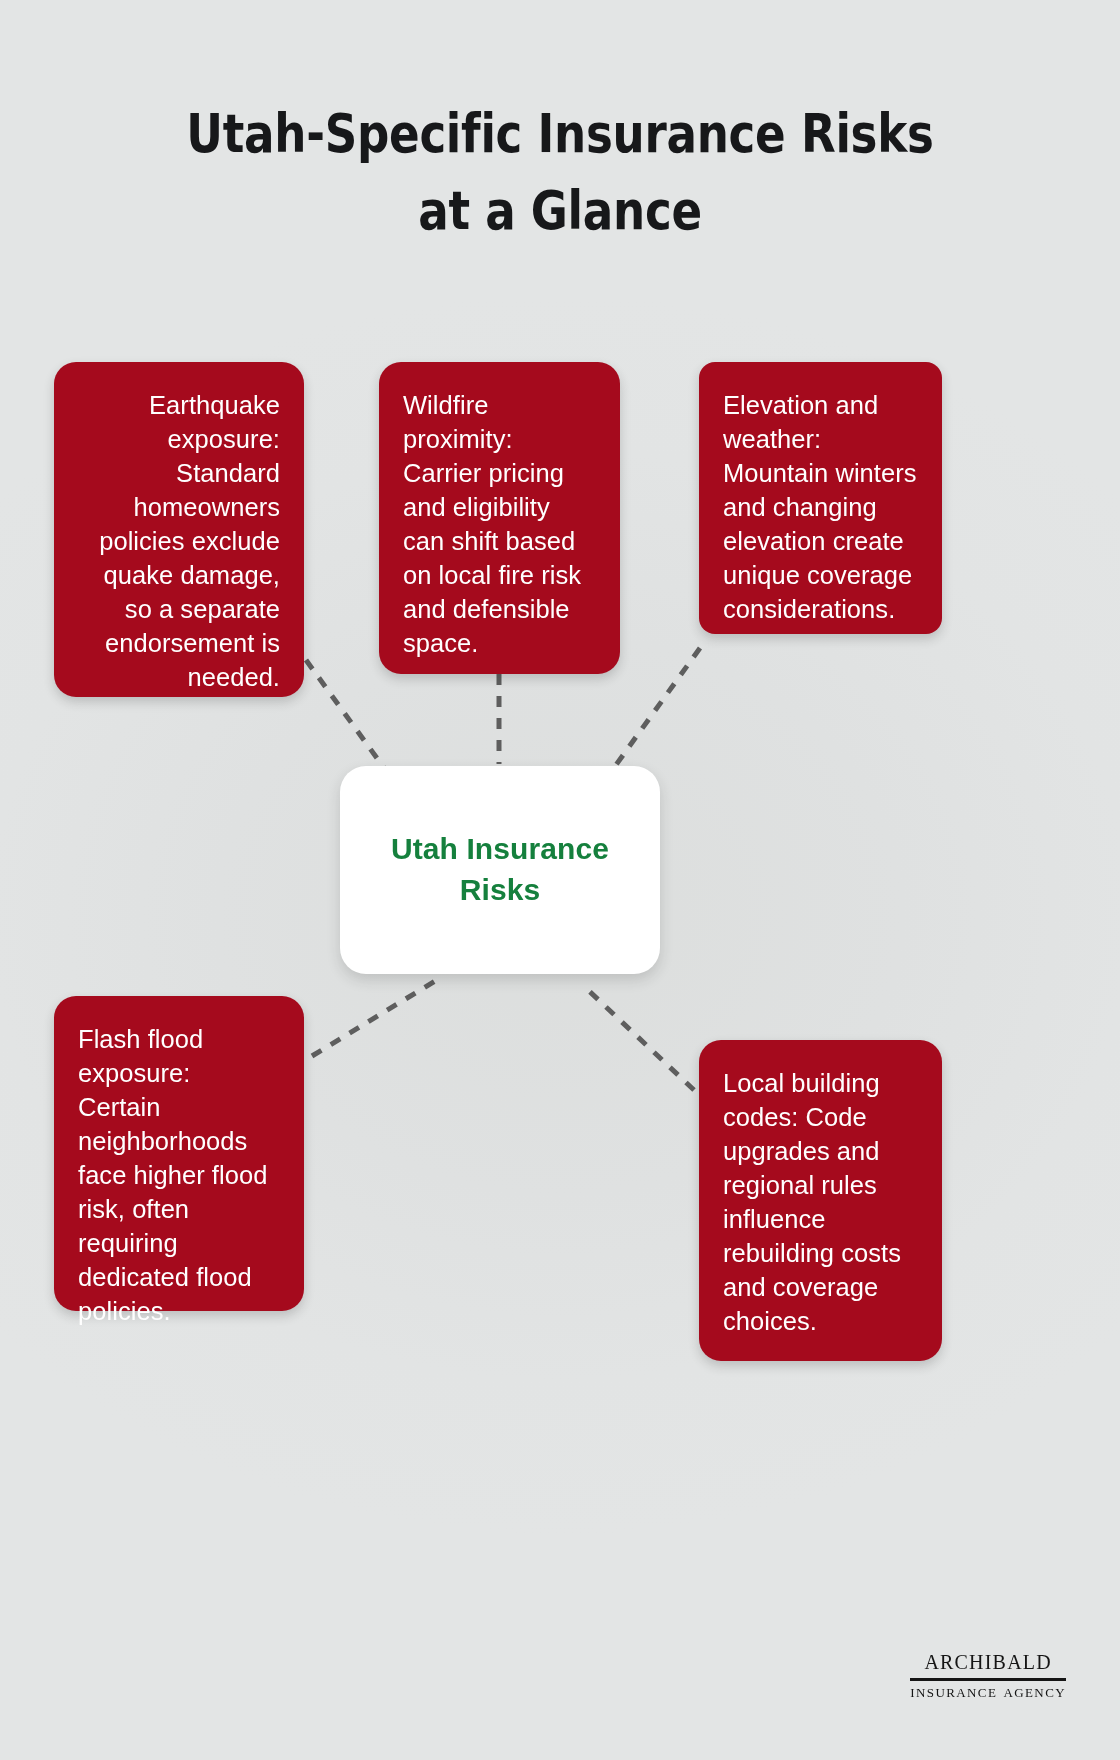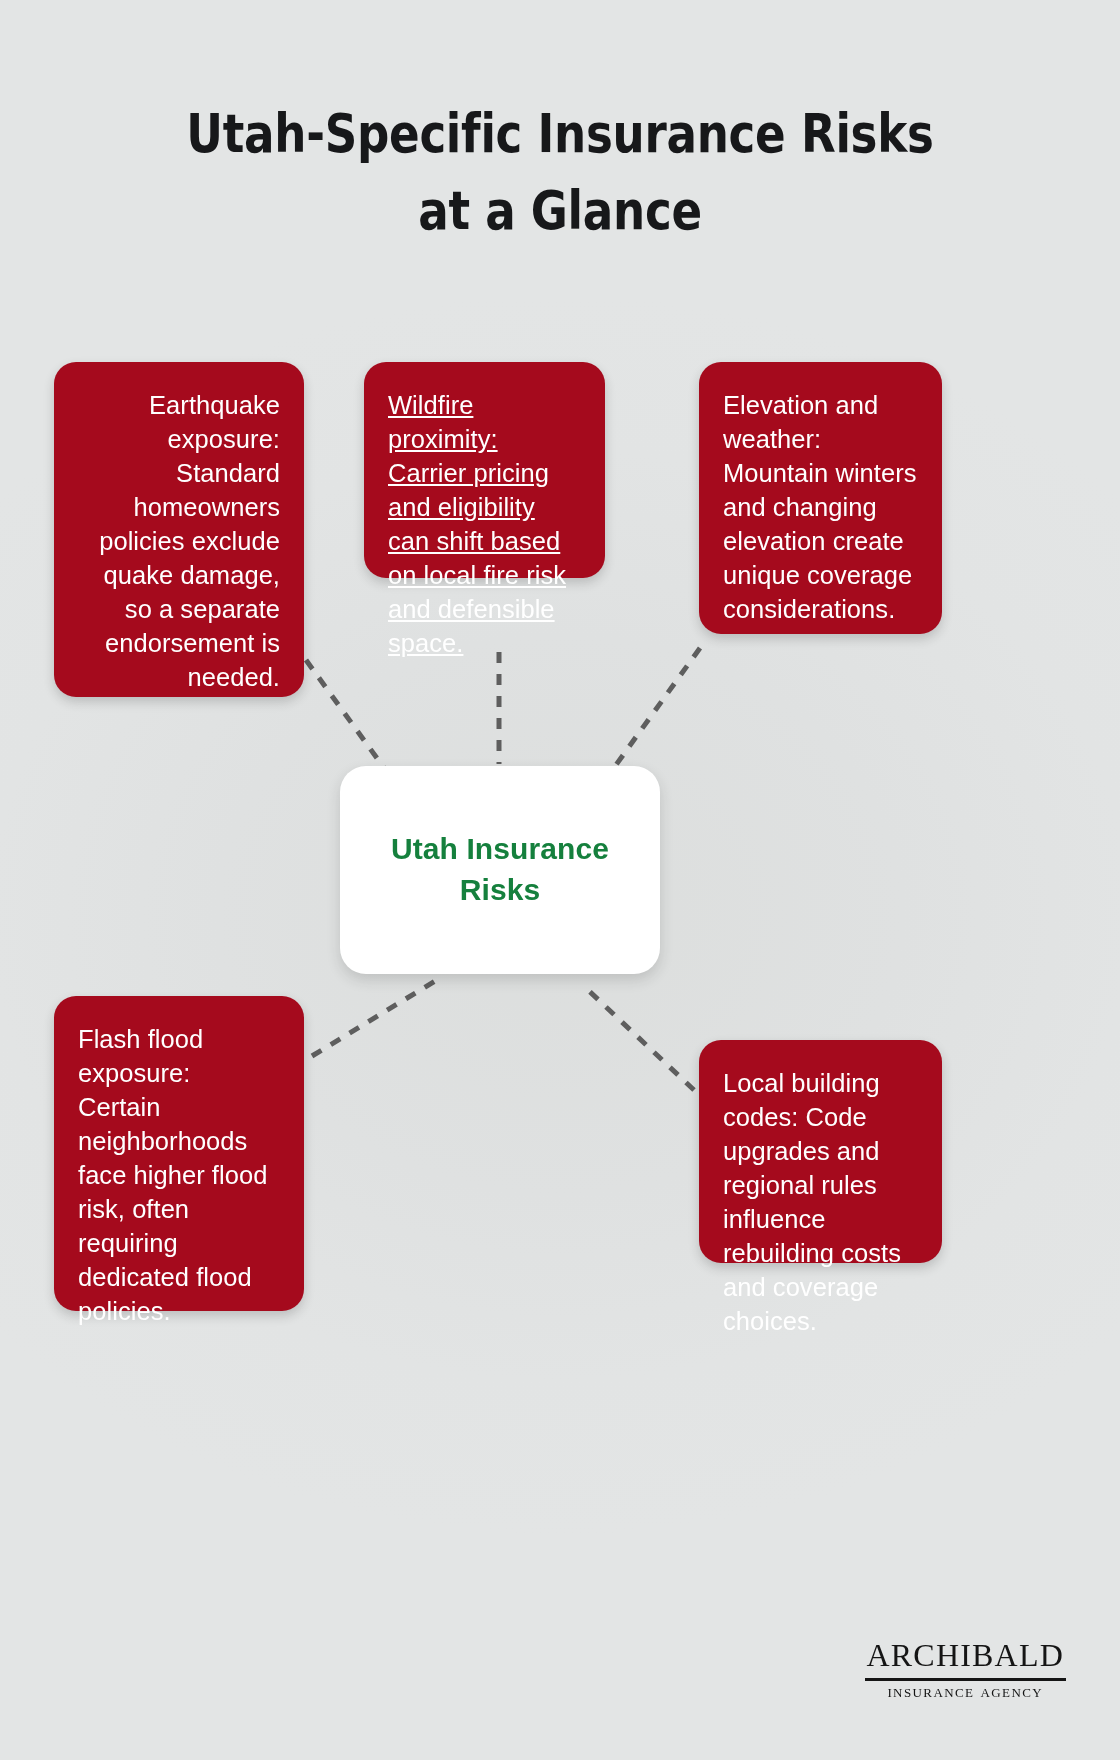--- a/index.html
+++ b/index.html
@@ -56,24 +56,24 @@
     background: #a50a1d;
     color: #ffffff;
     font-size: 25.5px;
     line-height: 1.335;
     padding: 26px 24px 22px 24px;
     box-shadow: 0 5px 11px rgba(40,40,40,0.20);
     letter-spacing: 0.05px;
   }
 
   #card-earthquake { left: 54px;  top: 362px;  width: 250px;  height: 335px; text-align: right; }
-  #card-wildfire   { left: 364px; top: 362px;  width: 241px;  height: 216px; text-decoration: underline; }
-  #card-elevation  { left: 699px; top: 362px;  width: 243px;  height: 272px; }
+  #card-wildfire   { left: 379px; top: 362px;  width: 241px;  height: 312px; }
+  #card-elevation  { left: 699px; top: 362px;  width: 243px;  height: 272px; border-radius: 16px; }
   #card-flood      { left: 54px;  top: 996px; width: 250px;  height: 315px; }
-  #card-codes      { left: 699px; top: 1040px; width: 243px;  height: 223px; }
+  #card-codes      { left: 699px; top: 1040px; width: 243px;  height: 321px; }
 
   .center-node {
     position: absolute;
     left: 340px;
     top: 766px;
     width: 320px;
     height: 208px;
     box-sizing: border-box;
     border-radius: 26px;
     background: #ffffff;
@@ -95,21 +95,21 @@
   
   .logo {
     position: absolute;
     right: 54px;
     bottom: 60px;
     text-align: center;
     color: #151515;
     font-family: "Liberation Serif", "DejaVu Serif", serif;
   }
   .logo-main {
-    font-size: 46px;
+    font-size: 28px;
     letter-spacing: 1.2px;
     line-height: 1;
     font-variant: small-caps;
     text-transform: lowercase;
     padding: 0 2px 4px 2px;
     border-bottom: 3px solid #151515;
     display: block;
   }
   .logo-sub {
     font-size: 19px;

